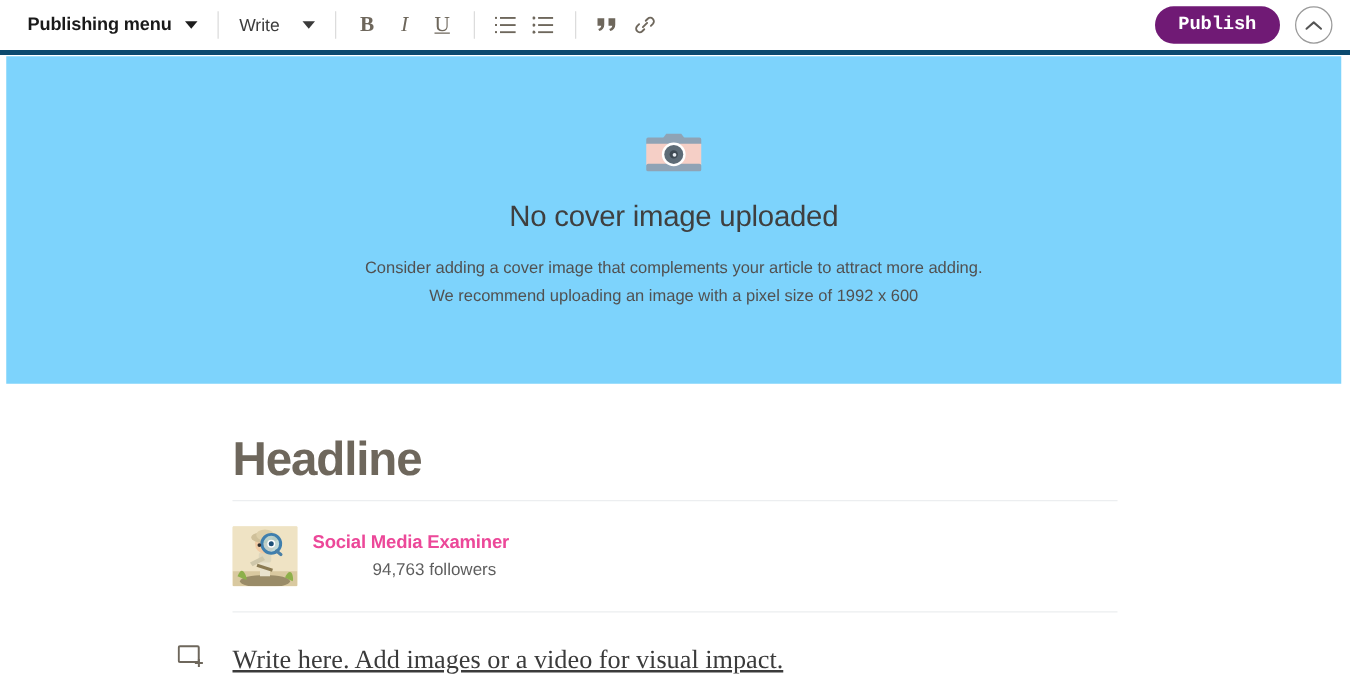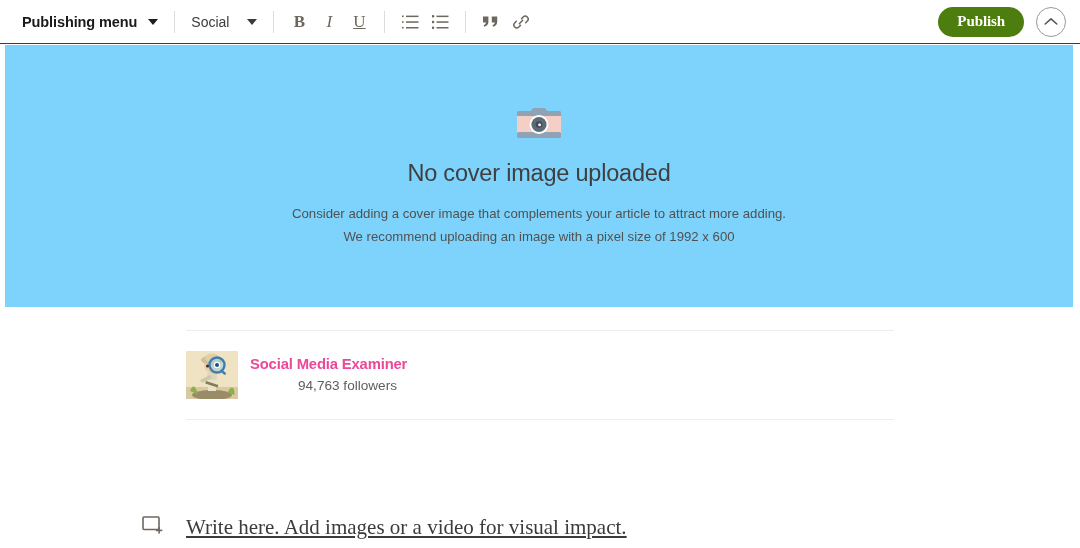--- a/index.html
+++ b/index.html
@@ -15,21 +15,21 @@
     position: relative;
   }
 
   
   #toolbar {
     position: absolute;
     top: 0; left: 0;
     width: 1080px;
     height: 44px;
     background: #ffffff;
-    border-bottom: 1px solid #0c4a6e;
+    border-bottom: 4px solid #0c4a6e;
     box-sizing: border-box;
     display: flex;
     align-items: center;
   }
   .tb-group {
     display: flex;
     align-items: center;
     height: 100%;
   }
   .tb-sep {
@@ -110,29 +110,29 @@
   .icon-btn svg { display: block; }
 
   #toolbar-right {
     margin-left: auto;
     display: flex;
     align-items: center;
     gap: 12px;
     padding-right: 14px;
   }
   #publish-btn {
-    background: #4d7c0f;
+    background: #701a75;
     color: #ffffff;
     font-size: 15px;
     font-weight: bold;
     border: none;
     border-radius: 16px;
     padding: 7px 19px 8px;
     cursor: pointer;
-    font-family: Liberation Serif, serif;
+    font-family: Liberation Mono, monospace;
     letter-spacing: -0.1px;
     line-height: 1;
   }
   #collapse-btn {
     width: 30px;
     height: 30px;
     border-radius: 50%;
     border: 1.3px solid #9a9a9a;
     display: flex;
     align-items: center;
@@ -255,21 +255,21 @@
 <div id="toolbar">
 
   <div class="menu-btn">
     <span class="menu-label">Publishing menu</span>
     <span class="caret"></span>
   </div>
 
   <div class="tb-sep"></div>
 
   <div class="style-btn">
-    <span class="style-label">Social</span>
+    <span class="style-label">Write</span>
     <span class="caret-sm"></span>
   </div>
 
   <div class="tb-sep"></div>
 
   <div class="tb-group">
     <div class="fmt-btn b">B</div>
     <div class="fmt-btn i">I</div>
     <div class="fmt-btn u">U</div>
   </div>
@@ -351,20 +351,21 @@
   </div>
 
   <div id="cover-title">No cover image uploaded</div>
 
   <div class="cover-sub">Consider adding a cover image that complements your article to attract more adding.</div>
   <div class="cover-sub">We recommend uploading an image with a pixel size of 1992 x 600</div>
 </div>
 
 <div id="article">
 
+  <h1 id="headline">Headline</h1>
 
   <div class="divider"></div>
 
   <div id="author-row">
     <div id="avatar">
       <svg width="52" height="48" viewBox="0 0 52 48">
         <rect width="52" height="48" fill="#efe3c4"></rect>
         <rect y="36" width="52" height="12" fill="#d9c9a0"></rect>
         <ellipse cx="26" cy="44" rx="20" ry="5" fill="#9a8c68"></ellipse>
         <path d="M4 40c2-5 4-6 6-2s1 5 1 5z" fill="#8db04a"></path>

